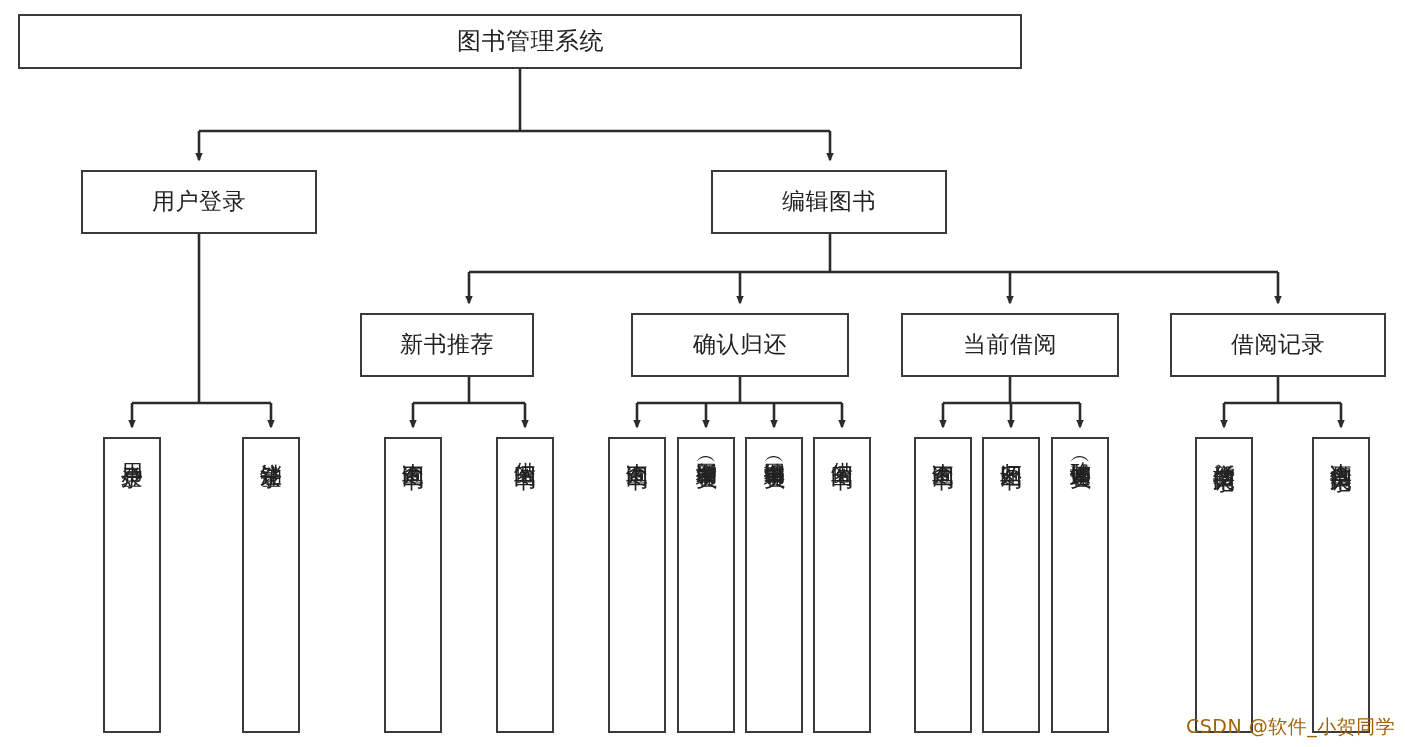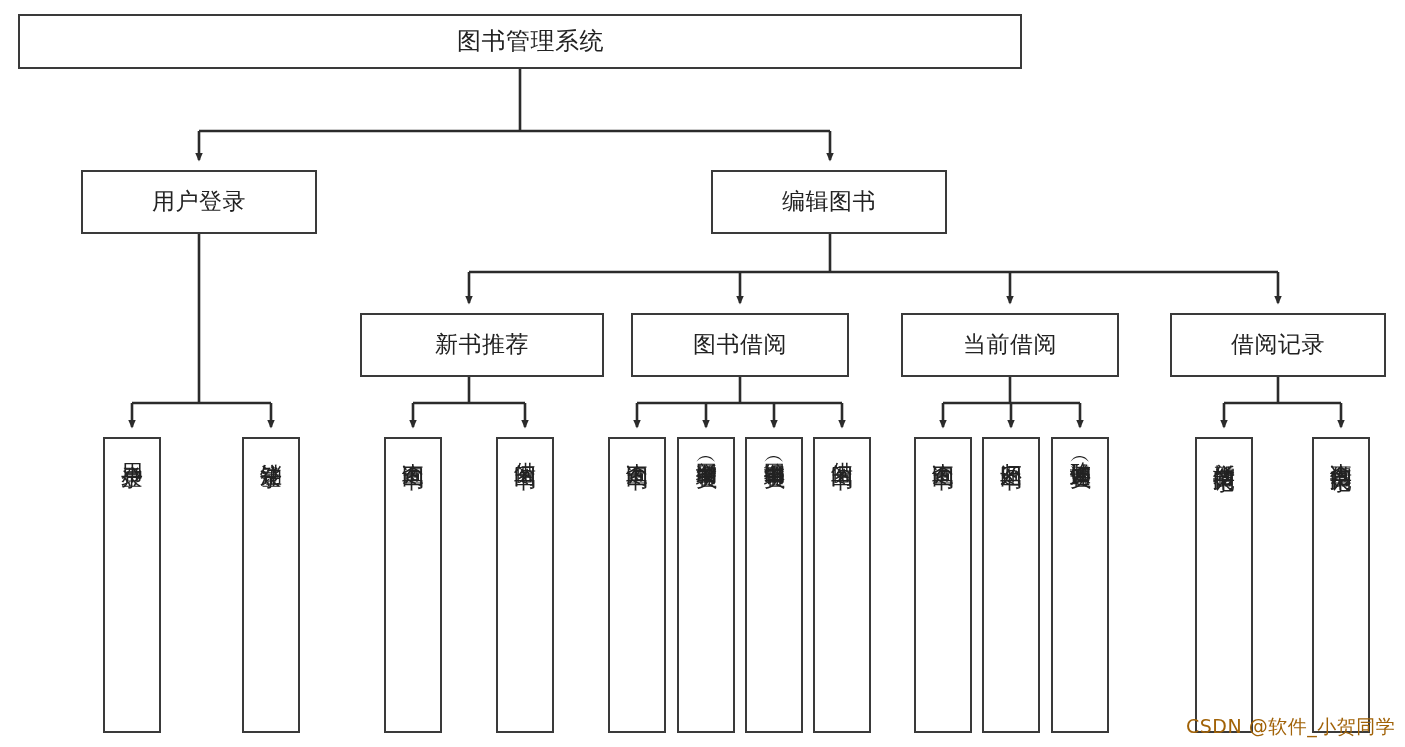--- a/index.html
+++ b/index.html
@@ -138,25 +138,25 @@
     <span class="node-label">图书管理系统</span>
   </div>
 
   <div class="node horiz" style="left:81px; top:170px; width:236px; height:64px;">
     <span class="node-label">用户登录</span>
   </div>
   <div class="node horiz" style="left:711px; top:170px; width:236px; height:64px;">
     <span class="node-label">编辑图书</span>
   </div>
 
-  <div class="node horiz" style="left:360px; top:313px; width:244px; height:64px;">
+  <div class="node horiz" style="left:360px; top:313px; width:174px; height:64px;">
     <span class="node-label">新书推荐</span>
   </div>
   <div class="node horiz" style="left:631px; top:313px; width:218px; height:64px;">
-    <span class="node-label">图书借阅</span>
+    <span class="node-label">确认归还</span>
   </div>
   <div class="node horiz" style="left:1170px; top:313px; width:216px; height:64px;">
     <span class="node-label">借阅记录</span>
   </div>
   <div class="node horiz" style="left:901px; top:313px; width:218px; height:64px;">
     <span class="node-label">当前借阅</span>
   </div>
 
   <div class="node vert" style="left:103px; top:437px; width:58px; height:296px;">
     <span class="node-label">用户登录</span>

